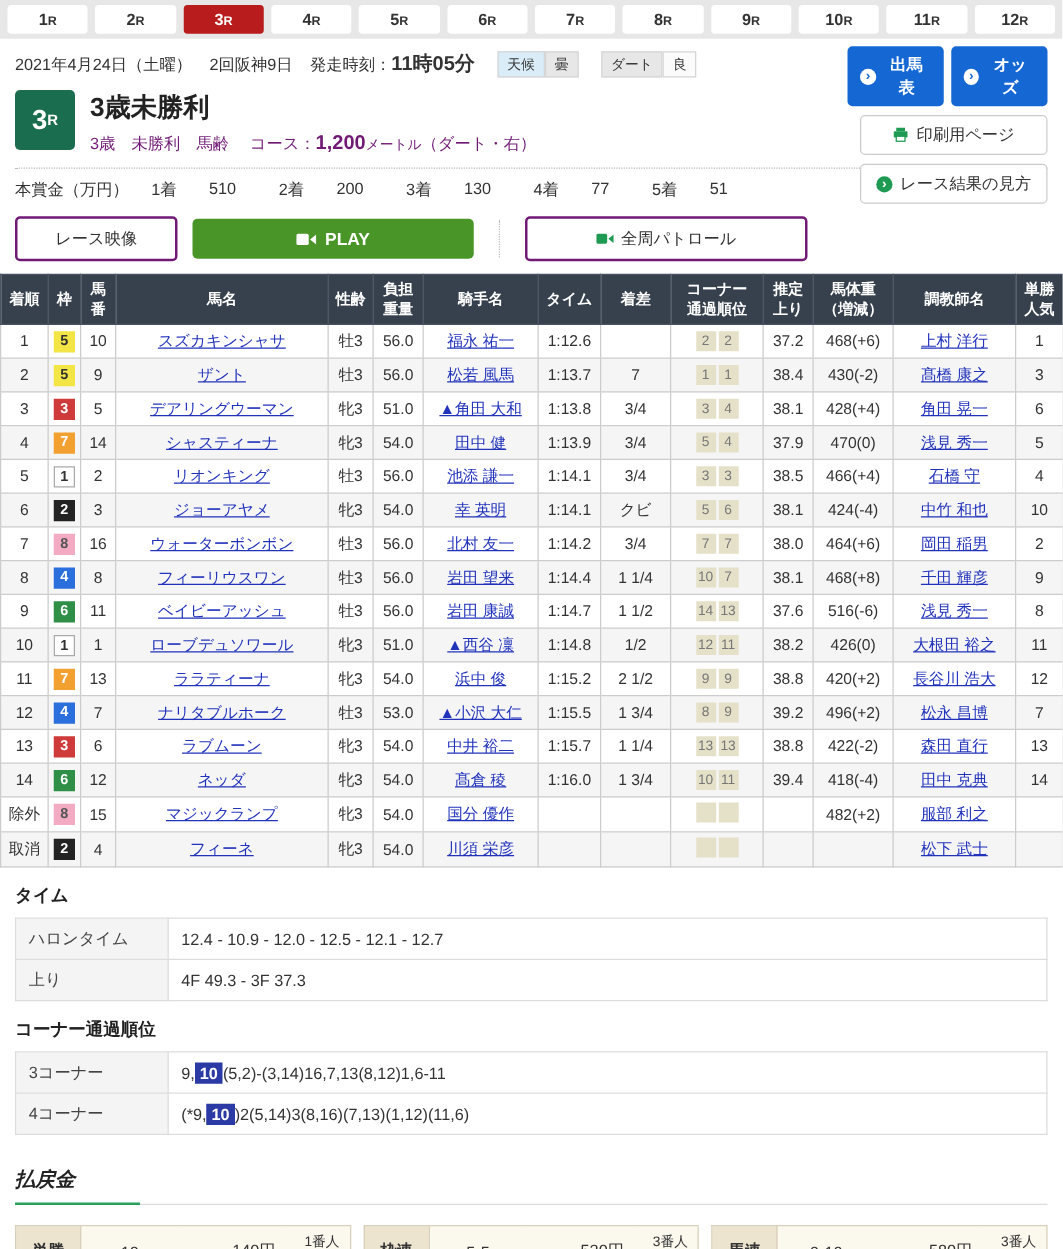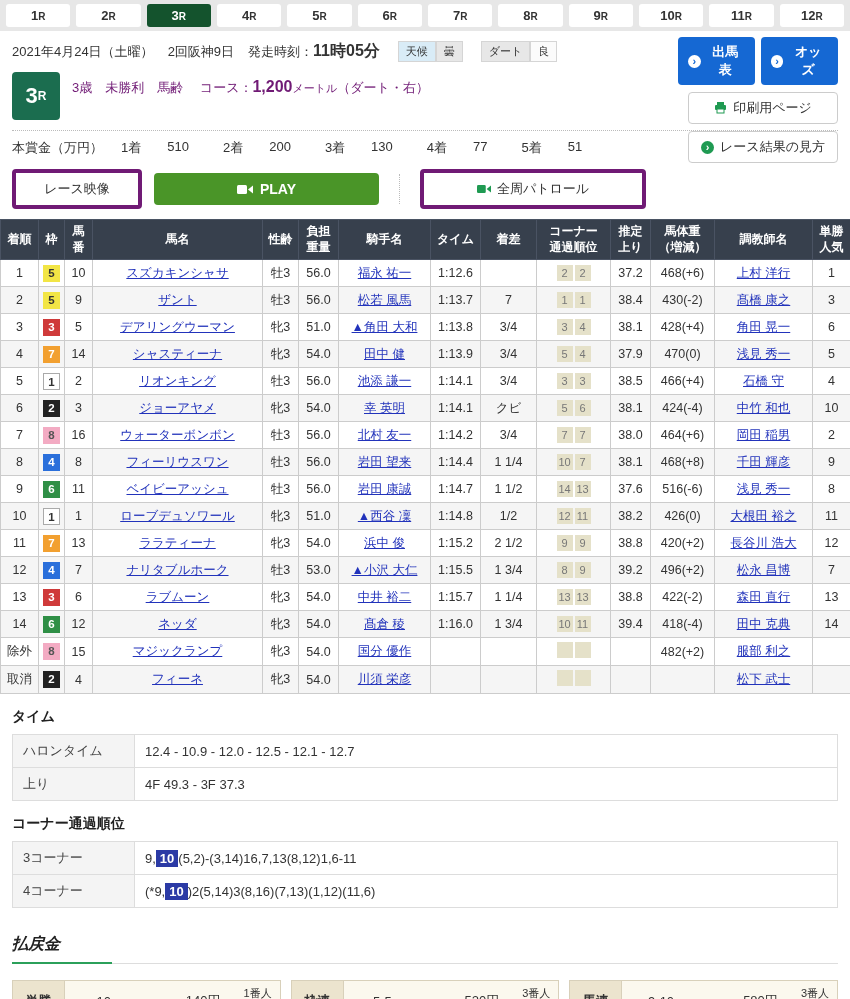--- a/index.html
+++ b/index.html
@@ -9,21 +9,21 @@
     font-size: 13px;
   }
   a { color: #2233bb; text-decoration: underline; cursor: pointer; }
 
   
   .tabbar { background: #e7e7e7; padding: 4px 6px; display: flex; gap: 6px; }
   .tab {
     flex: 1; text-align: center; background: #fff; color: #333;
     border-radius: 3px; padding: 4px 0; font-weight: bold; font-size: 13px; cursor: pointer;
   }
-  .tab.sel { background: #14532d; color: #fff; }
+  .tab.sel { background: #b91c1c; color: #fff; }
   .tab small { font-size: 10px; }
 
   
   .head-wrap { position: relative; padding: 10px 12px 0 12px; }
   .date-line { font-size: 13px; color: #333; display: flex; align-items: center; gap: 14px; }
   .date-line .start-time { font-weight: bold; font-size: 16px; }
   .badge-pair { display: inline-flex; font-size: 11px; margin-left: 4px; }
   .badge-pair span { padding: 2px 7px; border: 1px solid #d5d5d5; }
   .bp-label-blue { background: #d9ecf7; }
   .bp-gray { background: #e7e7e7; }
@@ -64,21 +64,21 @@
     border-top: 1px dotted #bbb; margin: 10px 12px 0 12px; padding: 8px 0 6px 0;
     font-size: 13px; color: #333; display: flex; gap: 0; align-items: baseline;
   }
   .prize-line .pl { margin-right: 18px; font-family: Liberation Serif, serif; }
   .prize-item { display: inline-flex; }
   .prize-item .pp { margin-right: 26px; font-weight: normal; }
   .prize-item .pa { margin-right: 34px; }
 
   .video-row { display: flex; align-items: center; padding: 6px 12px 10px 12px; gap: 12px; }
   .btn-outline {
-    background: #fff; border: 4px solid #701a75; border-radius: 4px; padding: 7px 0;
+    background: #fff; border: 2px solid #701a75; border-radius: 4px; padding: 7px 0;
     width: 130px; text-align: center; font-size: 13px; cursor: pointer; color: #333;
     display: inline-flex; align-items: center; justify-content: center; gap: 6px;
   }
   .btn-play {
     background: #4a9528; border: none; border-radius: 4px; color: #fff; font-weight: bold;
     width: 225px; padding: 8px 0; font-size: 14px; cursor: pointer;
     display: inline-flex; align-items: center; justify-content: center; gap: 7px;
   }
   .vsep { border-left: 1px dotted #bbb; height: 30px; margin: 0 8px; }
   .btn-patrol { width: 226px; }
@@ -199,20 +199,21 @@
       <span>レース結果の見方</span>
     </button>
   </div>
 
   <div class="race-block">
     <div class="race-num">
       <span>3</span>
         <small>R</small>
     </div>
     <div>
+      <div class="race-title">3歳未勝利</div>
       <div class="race-cond">
         <span>3歳　未勝利　馬齢</span>　
         <span>コース：</span><b>1,200</b><span class="unit">メートル</span><span>（ダート・右）</span>
       </div>
     </div>
   </div>
 </div>
 
 <div class="prize-line">
   <span class="pl">本賞金（万円）</span>

